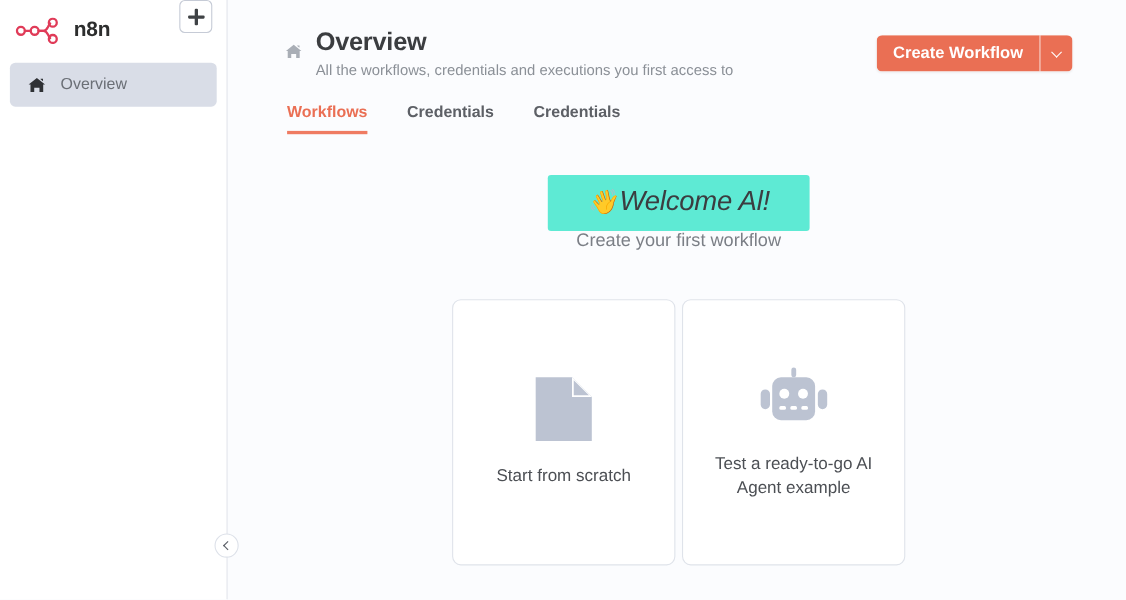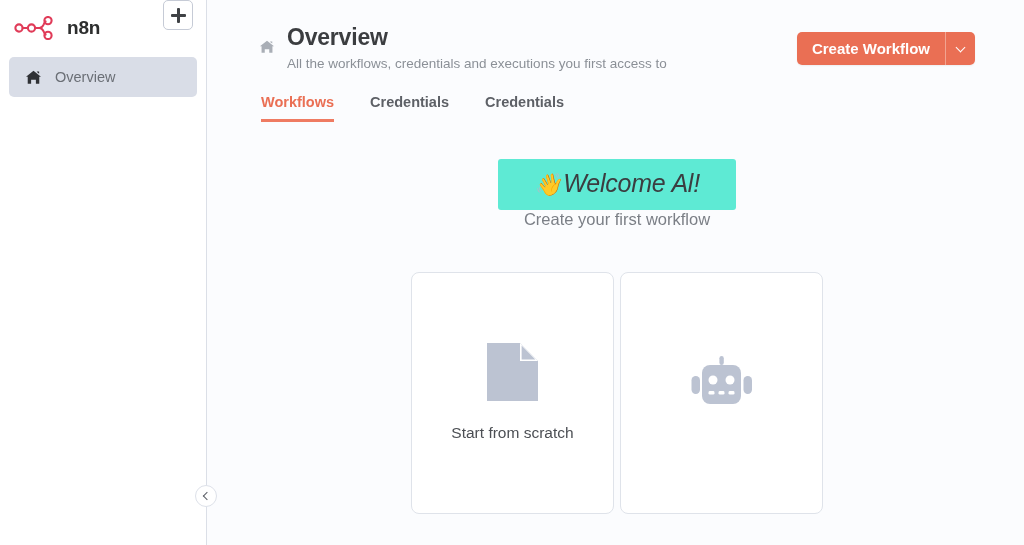--- a/index.html
+++ b/index.html
@@ -431,18 +431,19 @@
               <rect x="0.5" y="21" width="8.5" height="18" rx="4.2" fill="#bcc3d2"></rect>
               <rect x="52.5" y="21" width="8.5" height="18" rx="4.2" fill="#bcc3d2"></rect>
               <rect x="11" y="10" width="39" height="39" rx="8" fill="#bcc3d2"></rect>
               <circle cx="22" cy="25" r="4.5" fill="#ffffff"></circle>
               <circle cx="39" cy="25" r="4.5" fill="#ffffff"></circle>
               <rect x="17.5" y="36" width="6" height="3.6" rx="1.4" fill="#ffffff"></rect>
               <rect x="27.5" y="36" width="6" height="3.6" rx="1.4" fill="#ffffff"></rect>
               <rect x="37.5" y="36" width="6" height="3.6" rx="1.4" fill="#ffffff"></rect>
             </svg>
           </div>
+          <div class="card-label">Test a ready-to-go AI Agent example</div>
         </div>
 
       </div>
     </div>
   </main>
 </div>
 
 </body></html>

